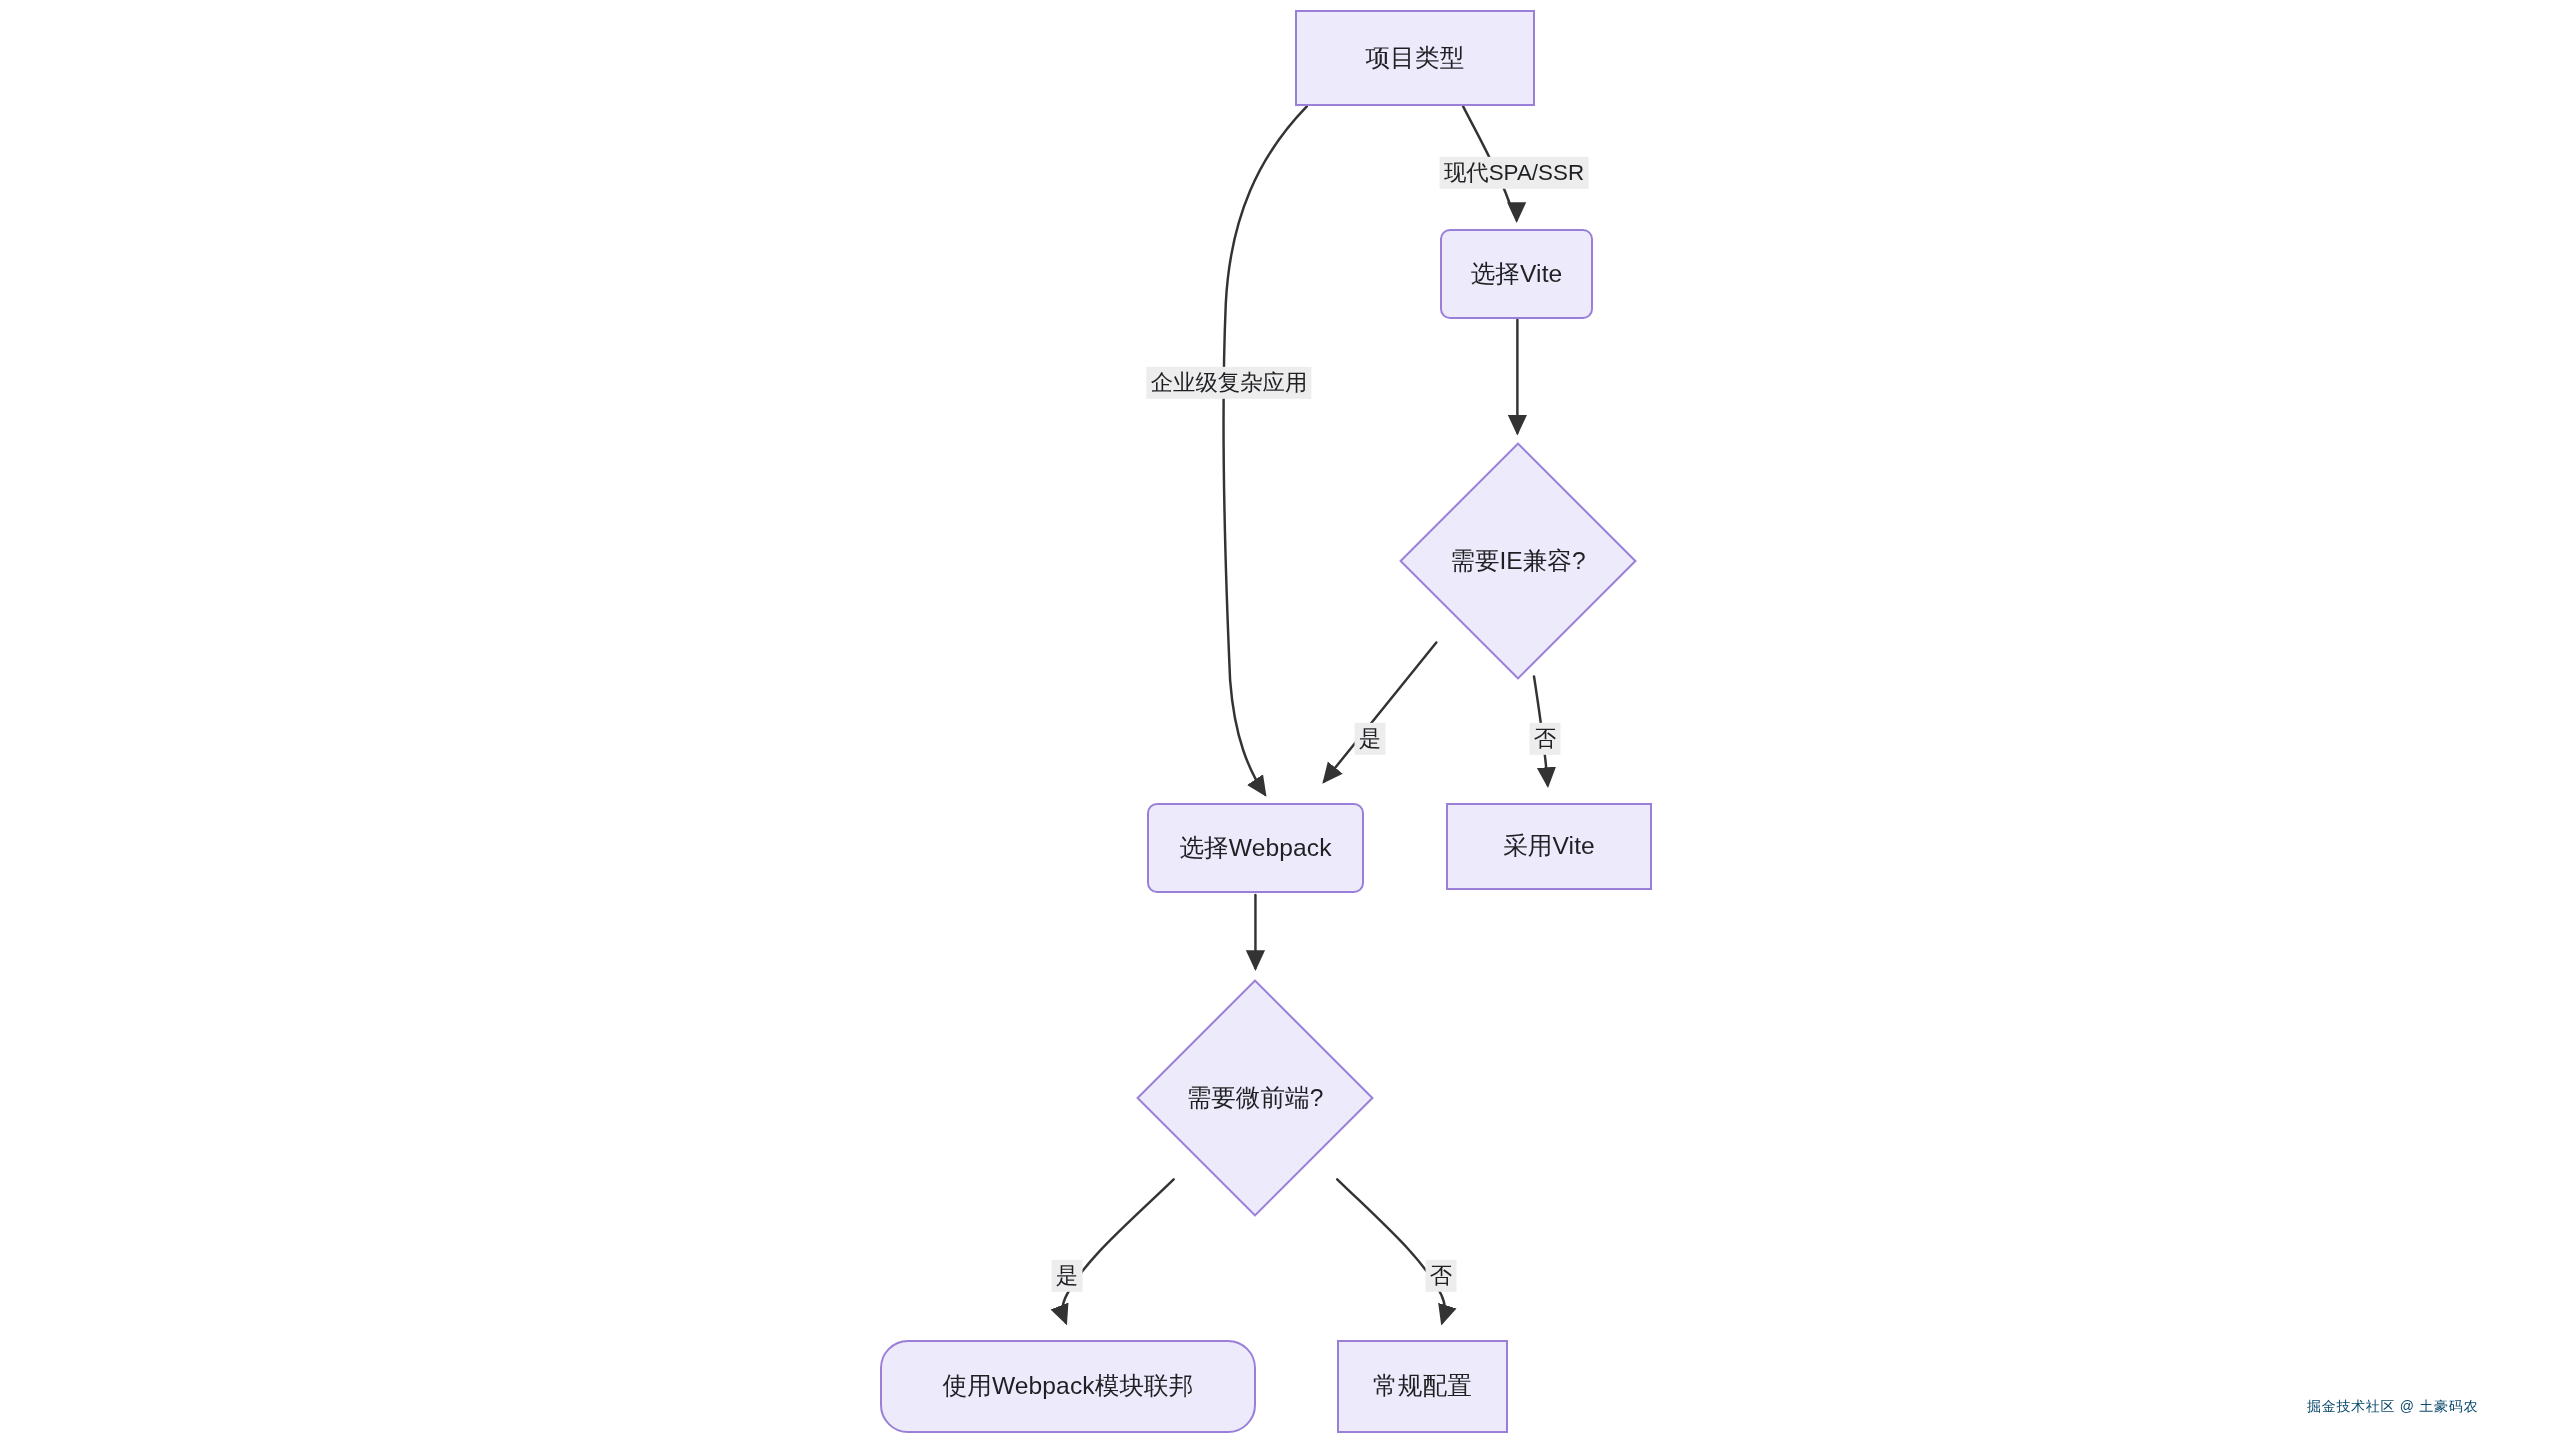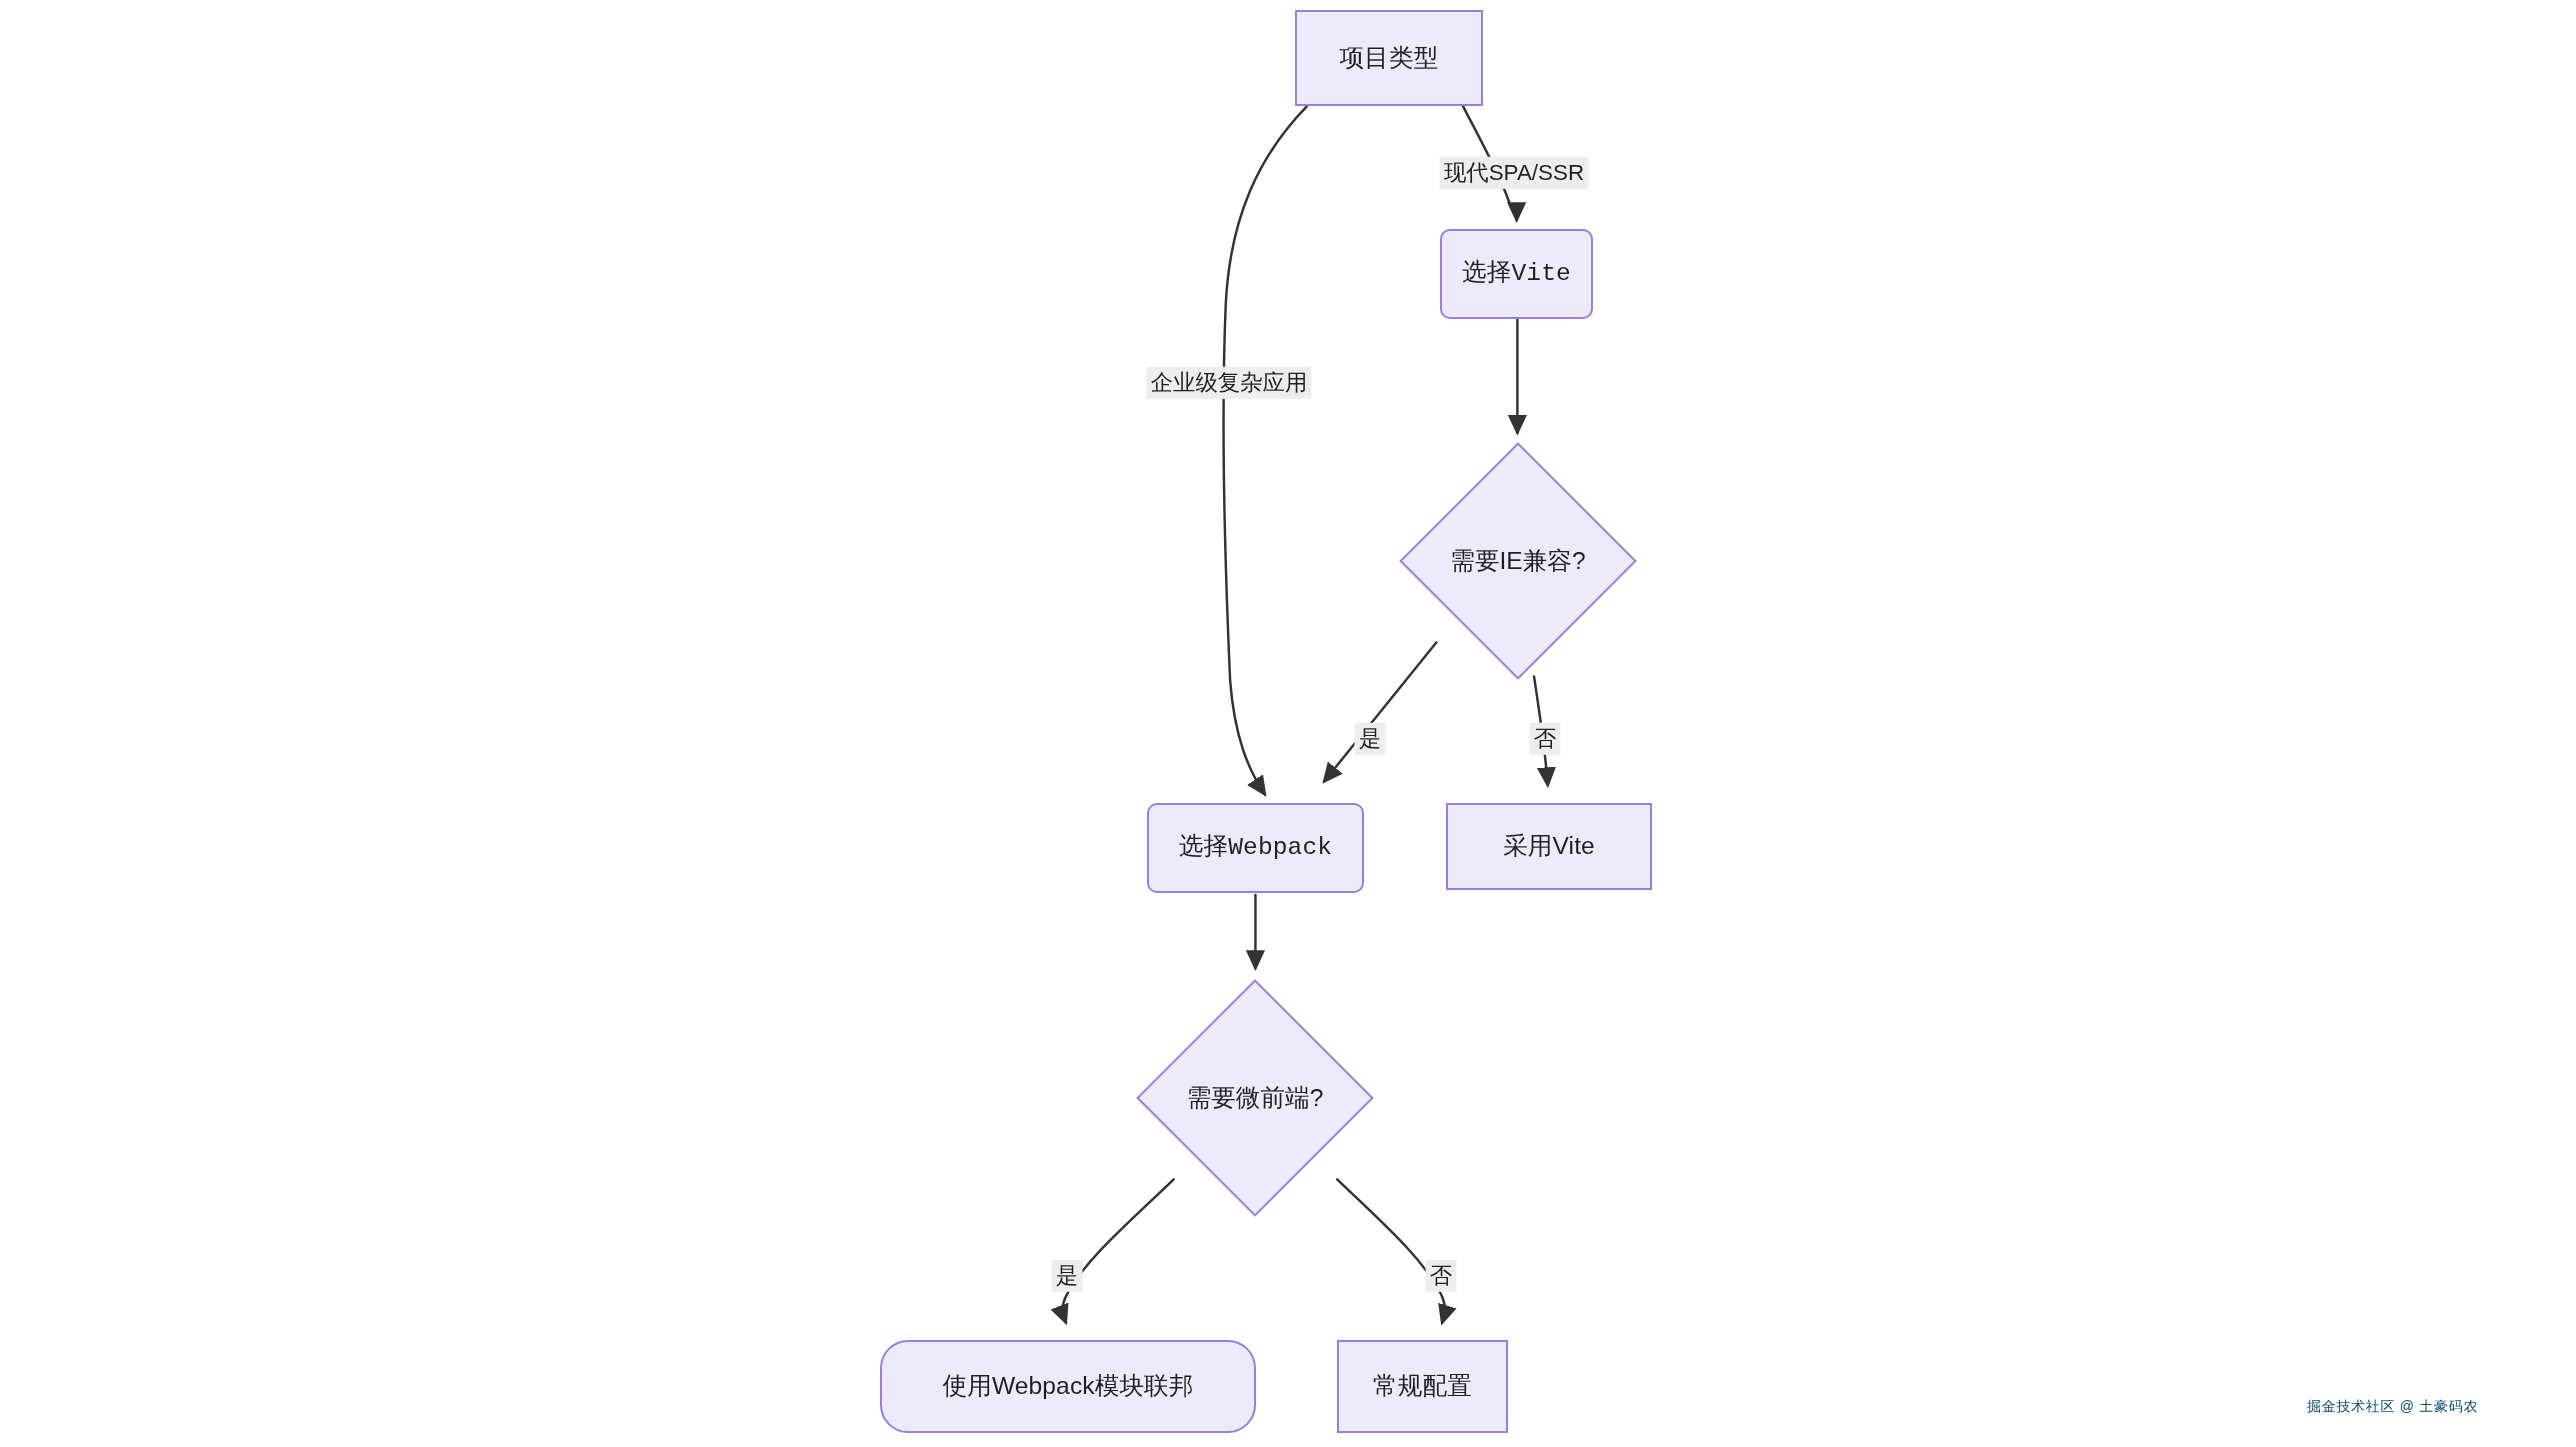--- a/index.html
+++ b/index.html
@@ -32,21 +32,21 @@
   .node {
     position: absolute;
     box-sizing: border-box;
     background: #ECEAFB;
     border: 2.2px solid #9A7FD8;
     display: flex;
     align-items: center;
     justify-content: center;
     text-align: center;
   }
-  .node.rounded { border-radius: 10px; font-family: Liberation Mono, monospace; }
+  .node.rounded { border-radius: 10px; }
   .node-label {
     color: #1f2023;
     font-size: 24.6px;
     line-height: 1.15;
     letter-spacing: 0.1px;
     white-space: nowrap;
   }
   
   .decision {
     position: absolute;
@@ -120,21 +120,21 @@
       <path d="M 1735,1237 L 1735,1338" marker-end="url(#arrowhead)"></path>
 
       <path d="M 1622,1630 C 1560,1690 1500,1740 1474,1790
                C 1466,1805 1468,1815 1473,1828" marker-end="url(#arrowhead)"></path>
 
       <path d="M 1848,1630 C 1910,1690 1968,1740 1992,1790
                C 1999,1805 1997,1815 1993,1828" marker-end="url(#arrowhead)"></path>
     </g>
   </svg>
 
-  <div class="node" style="left:1295px; top:10px; width:188px; height:96px;">
+  <div class="node" style="left:1295px; top:10px; width:240px; height:96px;">
     <span class="node-label">项目类型</span>
   </div>
 
   <div class="node rounded" style="left:1440px; top:229px; width:153px; height:90px;">
     <span class="node-label">选择Vite</span>
   </div>
 
   <div class="decision" style="left:1401px; top:441px; width:234px; height:239px;">
     <span class="diamond-face" style="width:168px; height:168px; margin-left:-84px; margin-top:-84px; transform:rotate(45deg);"></span>
     <span class="decision-label">需要IE兼容?</span>

